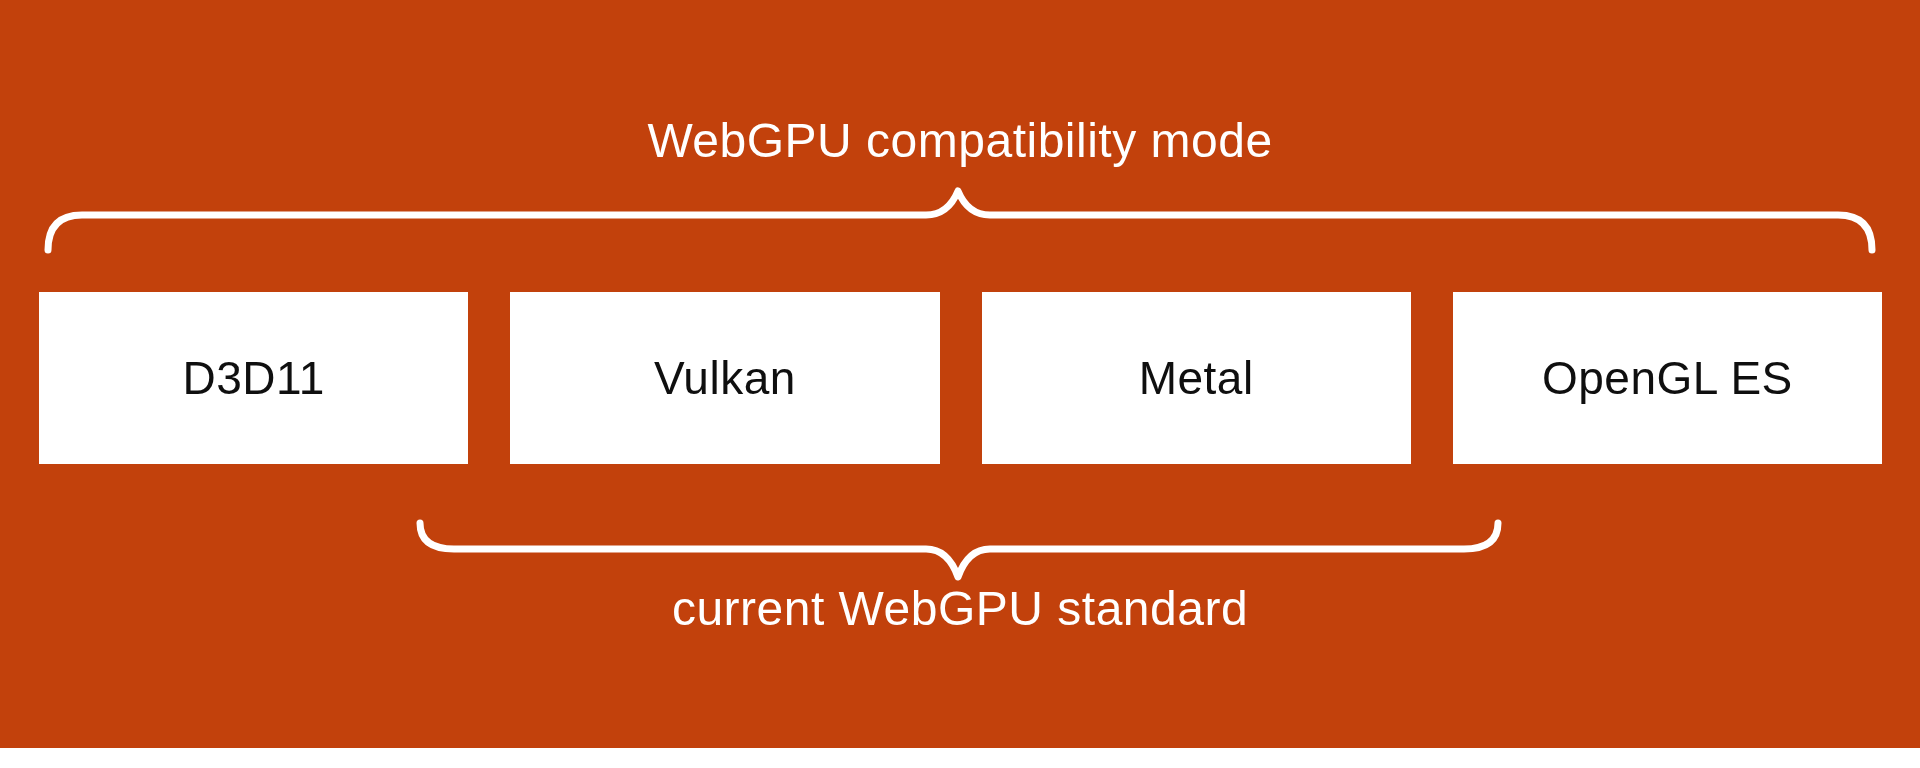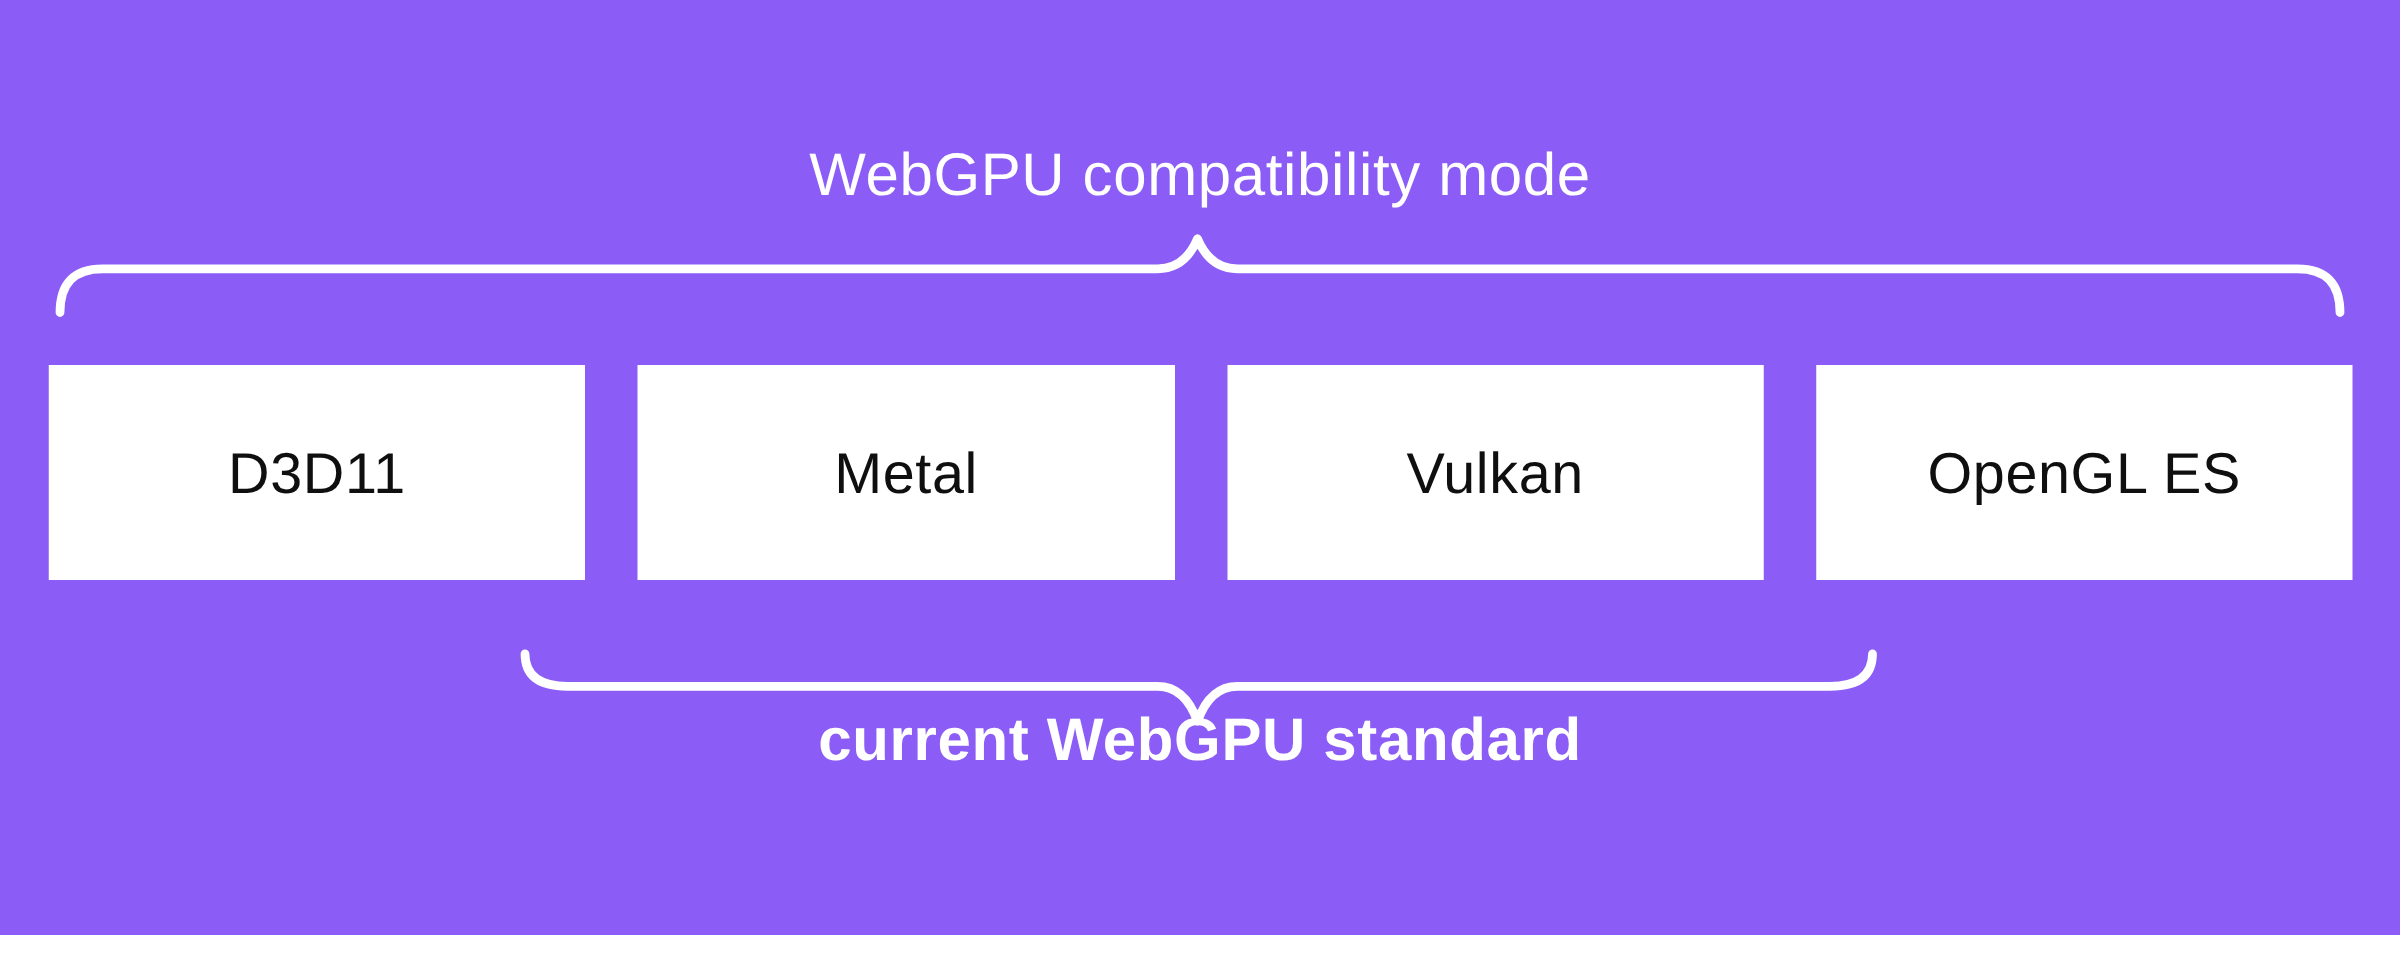--- a/index.html
+++ b/index.html
@@ -3,40 +3,39 @@
 <meta charset="utf-8">
 <style>
   html, body {
     margin: 0;
     padding: 0;
   }
   .canvas {
     position: relative;
     width: 1920px;
     height: 748px;
-    background: #8b5cf6;
+    background: #c2410c;
     overflow: hidden;
     font-family: "Liberation Sans", "DejaVu Sans", sans-serif;
   }
   .label {
     position: absolute;
     left: 0;
     width: 100%;
     text-align: center;
     color: #ffffff;
     font-size: 48px;
     line-height: 1.2;
     letter-spacing: 0.5px;
   }
   .top-label {
     top: 112px;
   }
   .bottom-label {
-    top: 564px;
-    font-weight: bold;
+    top: 580px;
   }
   .brace {
     position: absolute;
     display: block;
   }
   .brace path {
     fill: none;
     stroke: #ffffff;
     stroke-width: 7;
     stroke-linecap: round;
@@ -85,24 +84,24 @@
 
   <svg class="brace brace-top" viewBox="0 0 1840 70" preserveAspectRatio="none">
     <path d="M 8 64 Q 8 29 42 29 L 886 29 Q 908 29 918 5 Q 928 29 950 29 L 1798 29 Q 1832 29 1832 64"></path>
   </svg>
 
   <div class="boxes-row">
     <div class="platform-box">
       <span>D3D11</span>
     </div>
     <div class="platform-box">
-      <span>Metal</span>
+      <span>Vulkan</span>
     </div>
     <div class="platform-box">
-      <span>Vulkan</span>
+      <span>Metal</span>
     </div>
     <div class="platform-box">
       <span>OpenGL ES</span>
     </div>
   </div>
 
   <svg class="brace brace-bottom" viewBox="0 0 1088 66" preserveAspectRatio="none">
     <path d="M 5 5 Q 5 31 39 31 L 511 31 Q 533 31 543 59 Q 553 31 575 31 L 1049 31 Q 1083 31 1083 5"></path>
   </svg>
 

